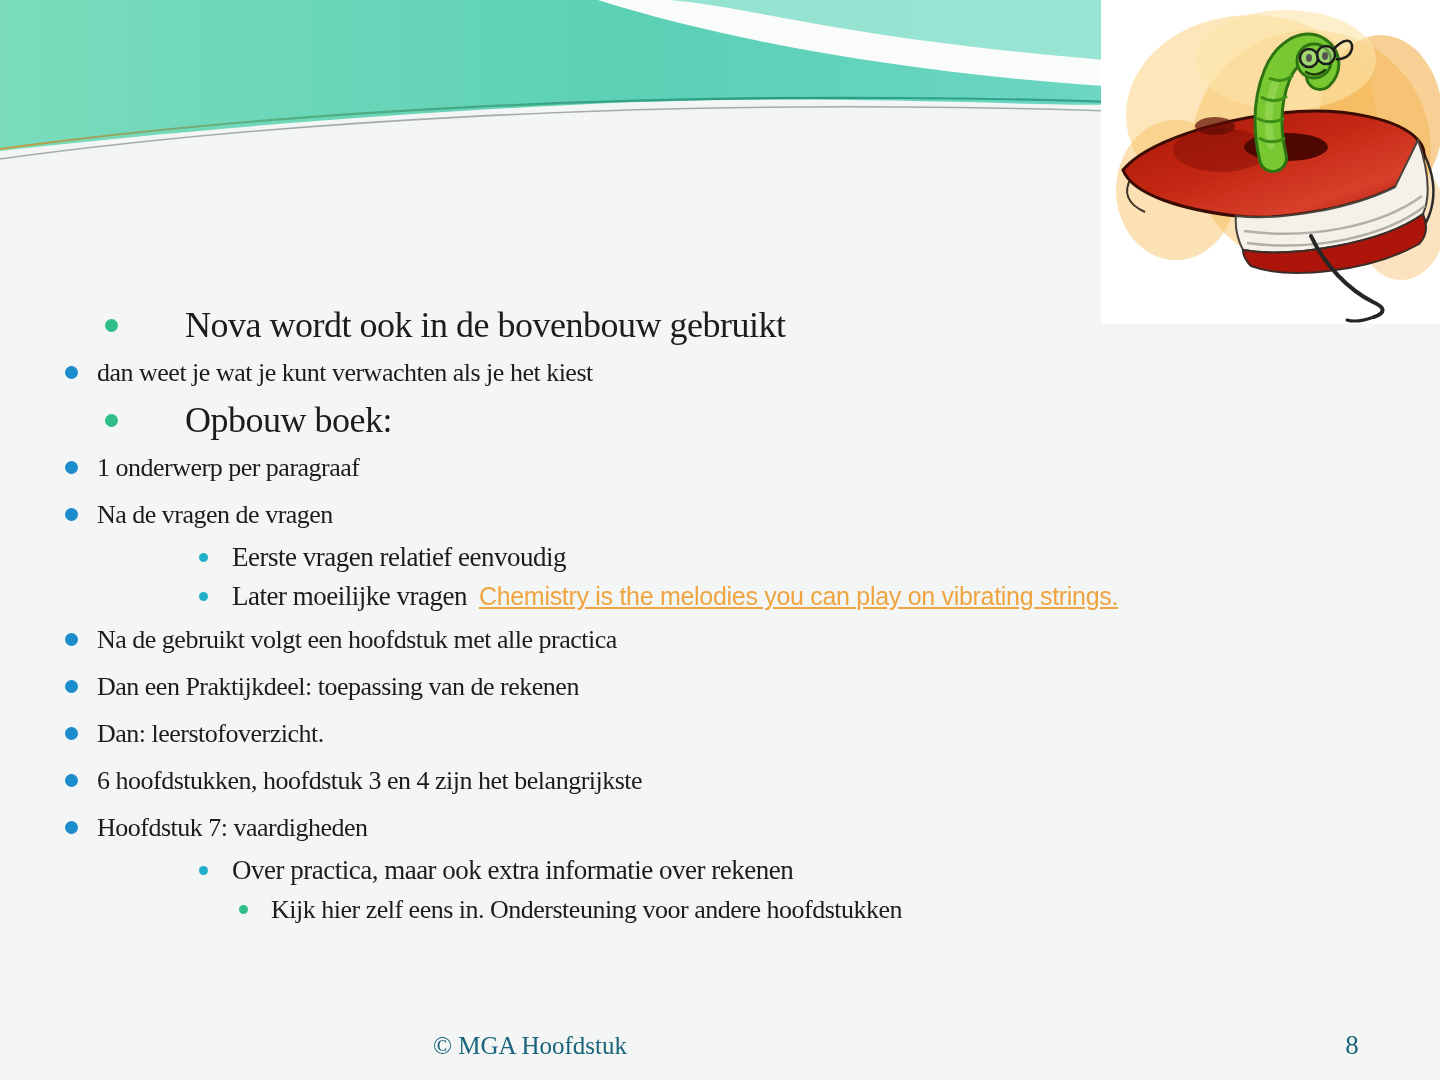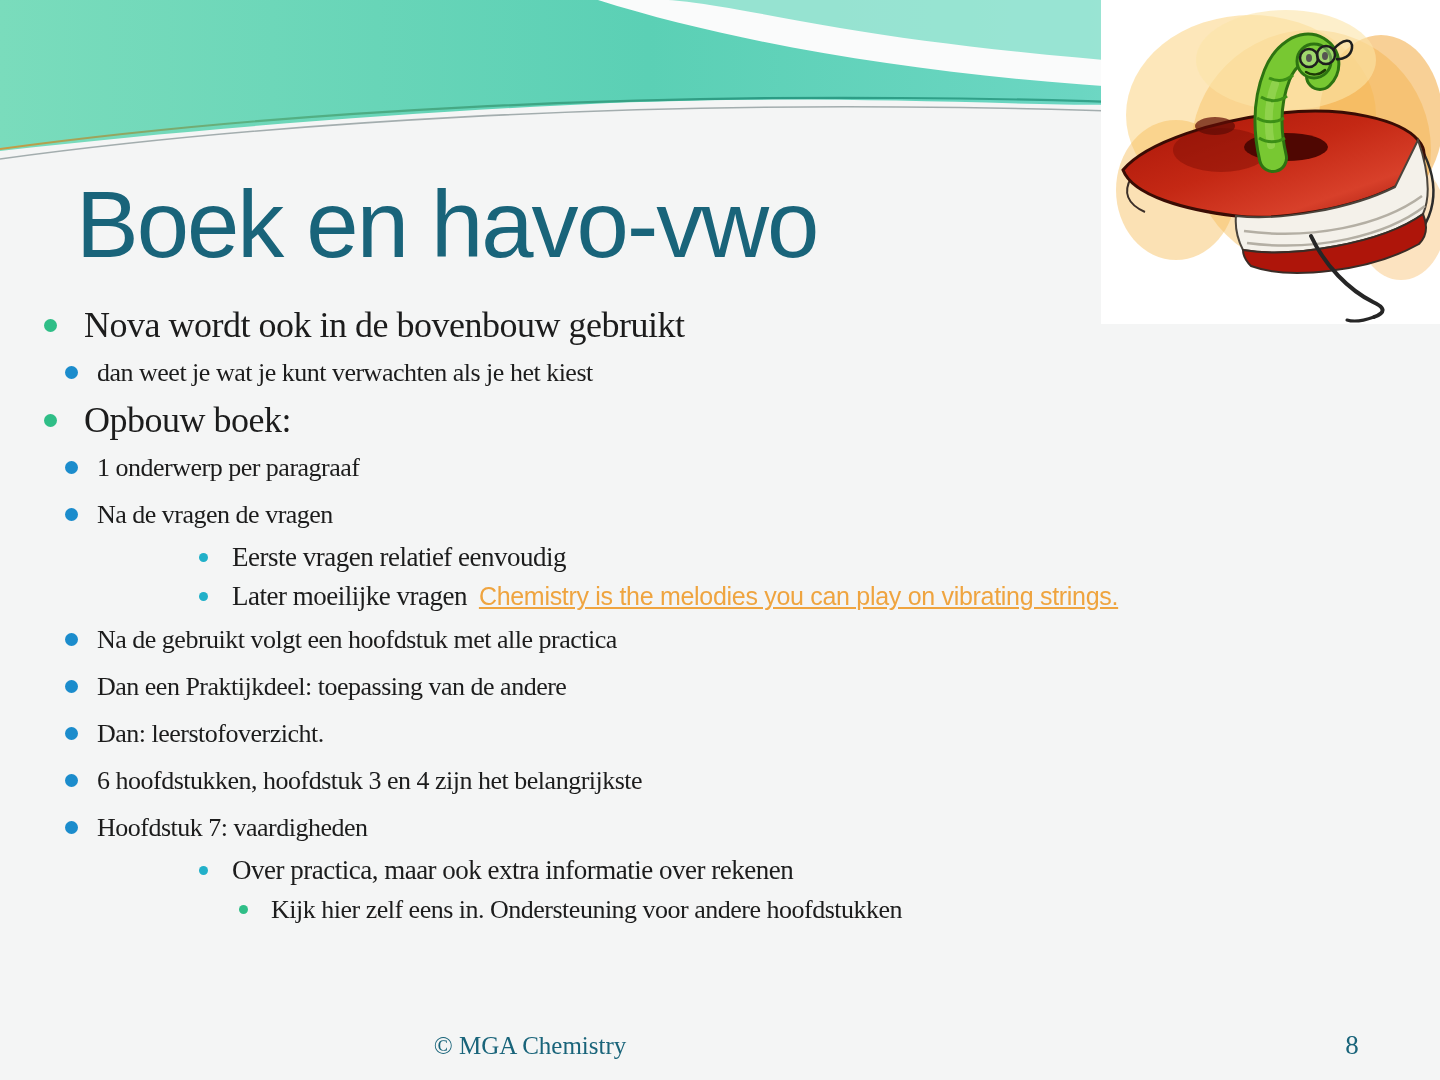--- a/index.html
+++ b/index.html
@@ -49,21 +49,21 @@
   .bullets {
     position: absolute;
     left: 0;
     top: 301px;
     width: 1440px;
     color: #1c1c1c;
   }
   .item { display: flex; align-items: center; white-space: nowrap; letter-spacing: -0.5px; }
   .bullet { flex: none; border-radius: 50%; }
 
-  .l1 { padding-left: 44px;  font-size: 36px; height: 48px; }
+  .l1 { padding-left: 105px;  font-size: 36px; height: 48px; gap: 40px; }
   .l1 .bullet { width: 13px; height: 13px; margin-right: 27px; background: #2fbe87; }
 
   .l2 { padding-left: 65px; font-size: 26px; height: 47px; }
   .l2 .bullet { width: 13px; height: 13px; margin-right: 19px; background: #1b8ccc; }
 
   .l3 { padding-left: 199px; font-size: 27px; height: 39px; }
   .l3 .bullet { width: 9px; height: 9px; margin-right: 24px; background: #21b0c9; }
 
   .l4 { padding-left: 239px; font-size: 26px; height: 39px; }
   .l4 .bullet { width: 9px; height: 9px; margin-right: 23px; background: #2fbe87; }
@@ -169,21 +169,20 @@
       <circle cx="213" cy="61" r="17" fill="#7ccb39" stroke="#2d7311" stroke-width="3"></circle>
       <ellipse cx="208" cy="58" rx="3" ry="4" fill="#111111"></ellipse>
       <ellipse cx="224" cy="56" rx="3" ry="4" fill="#111111"></ellipse>
       <circle cx="208" cy="58" r="9" fill="#f4f7e8" fill-opacity="0.3" stroke="#1e1e1e" stroke-width="2.5"></circle>
       <circle cx="225" cy="55" r="9" fill="#f4f7e8" fill-opacity="0.3" stroke="#1e1e1e" stroke-width="2.5"></circle>
       <path d="M232,50 C242,38 252,38 251,48 C250,56 242,60 235,59" fill="none" stroke="#1e1e1e" stroke-width="2.5"></path>
       <path d="M205,72 C211,76 219,75 224,70" fill="none" stroke="#1e3b07" stroke-width="2.5" stroke-linecap="round"></path>
     </svg>
   </div>
 
-  <h1 class="title">Boek en havo-vwo</h1>
 
   <div class="bullets">
     <div class="item l1">
         <span class="bullet"></span>
         <span>Nova wordt ook in de bovenbouw gebruikt</span>
       </div>
     <div class="item l2">
         <span class="bullet"></span>
         <span>dan weet je wat je kunt verwachten als je het kiest</span>
       </div>
@@ -207,21 +206,21 @@
         <span class="bullet"></span>
         <span>Later moeilijke vragen</span>
         <span class="hyperlink">Chemistry is the melodies you can play on vibrating strings.</span>
       </div>
     <div class="item l2">
         <span class="bullet"></span>
         <span>Na de gebruikt volgt een hoofdstuk met alle practica</span>
       </div>
     <div class="item l2">
         <span class="bullet"></span>
-        <span>Dan een Praktijkdeel: toepassing van de andere</span>
+        <span>Dan een Praktijkdeel: toepassing van de rekenen</span>
       </div>
     <div class="item l2">
         <span class="bullet"></span>
         <span>Dan: leerstofoverzicht.</span>
       </div>
     <div class="item l2">
         <span class="bullet"></span>
         <span>6 hoofdstukken, hoofdstuk 3 en 4 zijn het belangrijkste</span>
       </div>
     <div class="item l2">
@@ -231,16 +230,16 @@
     <div class="item l3">
         <span class="bullet"></span>
         <span>Over practica, maar ook extra informatie over rekenen</span>
       </div>
     <div class="item l4">
         <span class="bullet"></span>
         <span>Kijk hier zelf eens in. Ondersteuning voor andere hoofdstukken</span>
       </div>
   </div>
 
-  <div class="footer-copy">© MGA Chemistry</div>
+  <div class="footer-copy">© MGA Hoofdstuk</div>
   <div class="page-num">8</div>
 
 </div>
 
 </body></html>

